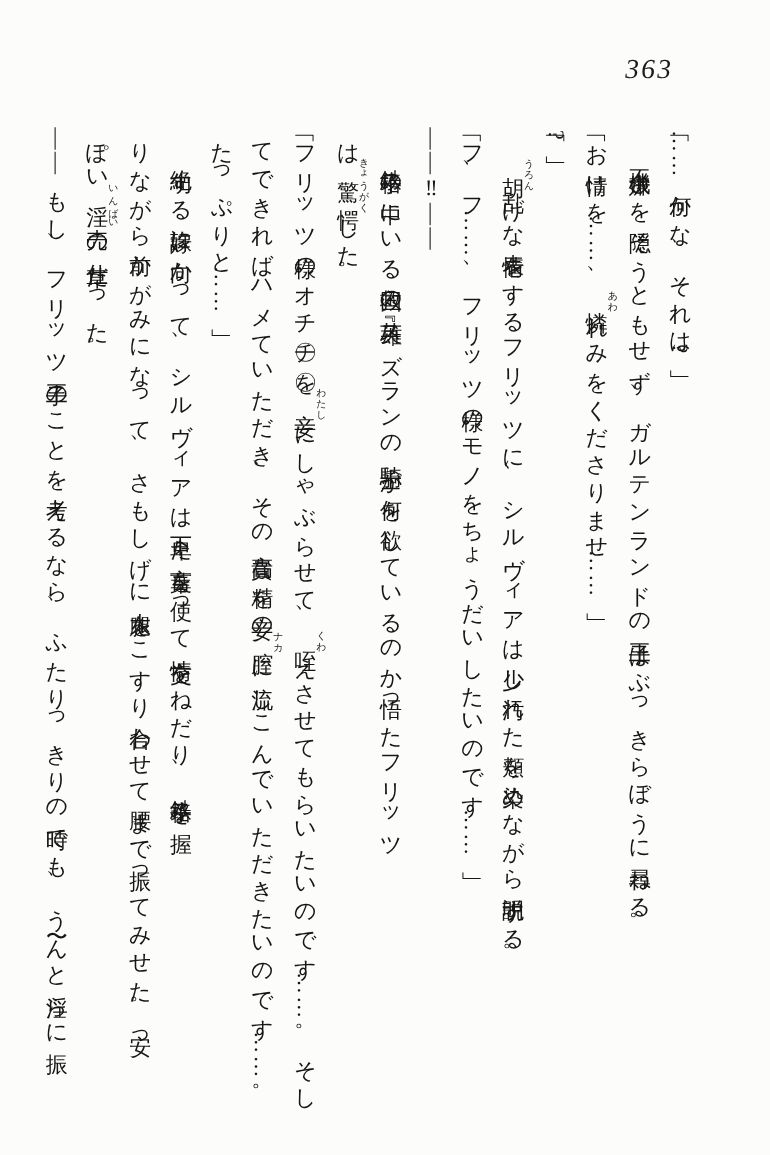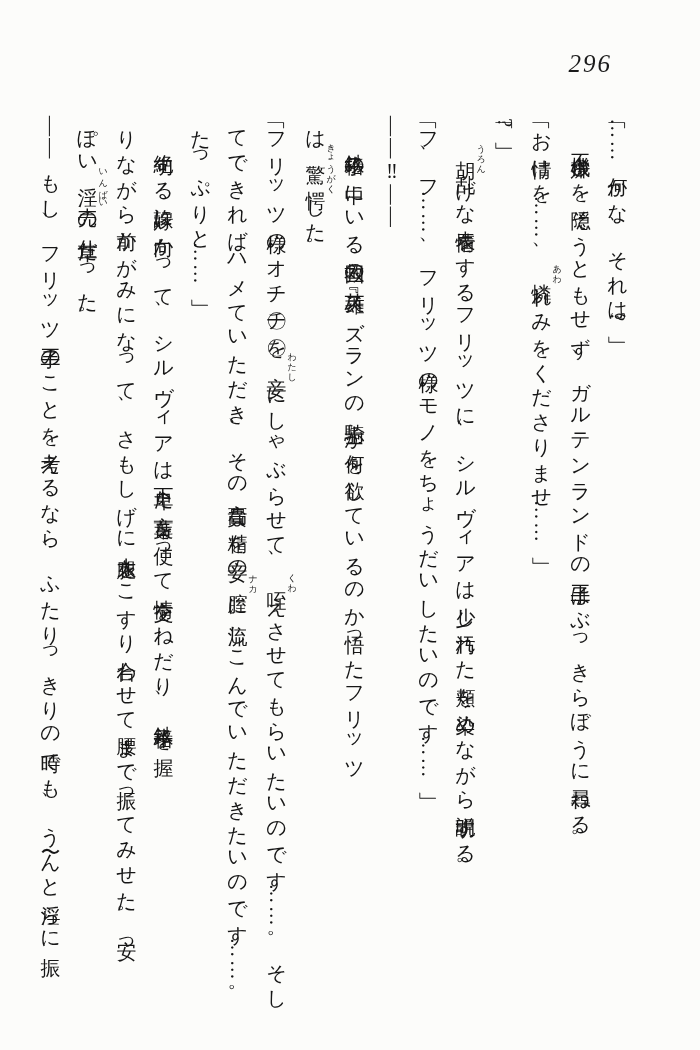--- a/index.html
+++ b/index.html
@@ -50,21 +50,21 @@
   ruby rt {
     font-size: 9px;
     letter-spacing: 0;
     color: #222;
   }
 </style>
 </head>
 <body>
 
 <div class="page">
-  <div class="page-number">296</div>
+  <div class="page-number">363</div>
   <div class="text-columns">
       <p>「……何かな、それは?」</p>
       <p class="indent">不機嫌さを隠そうともせず、ガルテンランドの王子はぶっきらぼうに尋ねる。</p>
       <p>「お情けを……、<ruby>憐<rt>あわ</rt></ruby>れみをくださりませ……」</p>
       <p>「?」</p>
       <p class="indent"><ruby>胡乱<rt>うろん</rt></ruby>げな表情をするフリッツに、シルヴィアは少し汚れた頬を染めながら説明する。</p>
       <p>「フ、フ……、フリッツ様のモノをちょうだいしたいのです……」</p>
       <p>――‼――</p>
       <p class="indent">鉄格子の中にいる救国の英雄『スズランの騎士』が何を欲しているのか悟ったフリッツ</p>
       <p>は<ruby>驚愕<rt>きょうがく</rt></ruby>した。</p>

